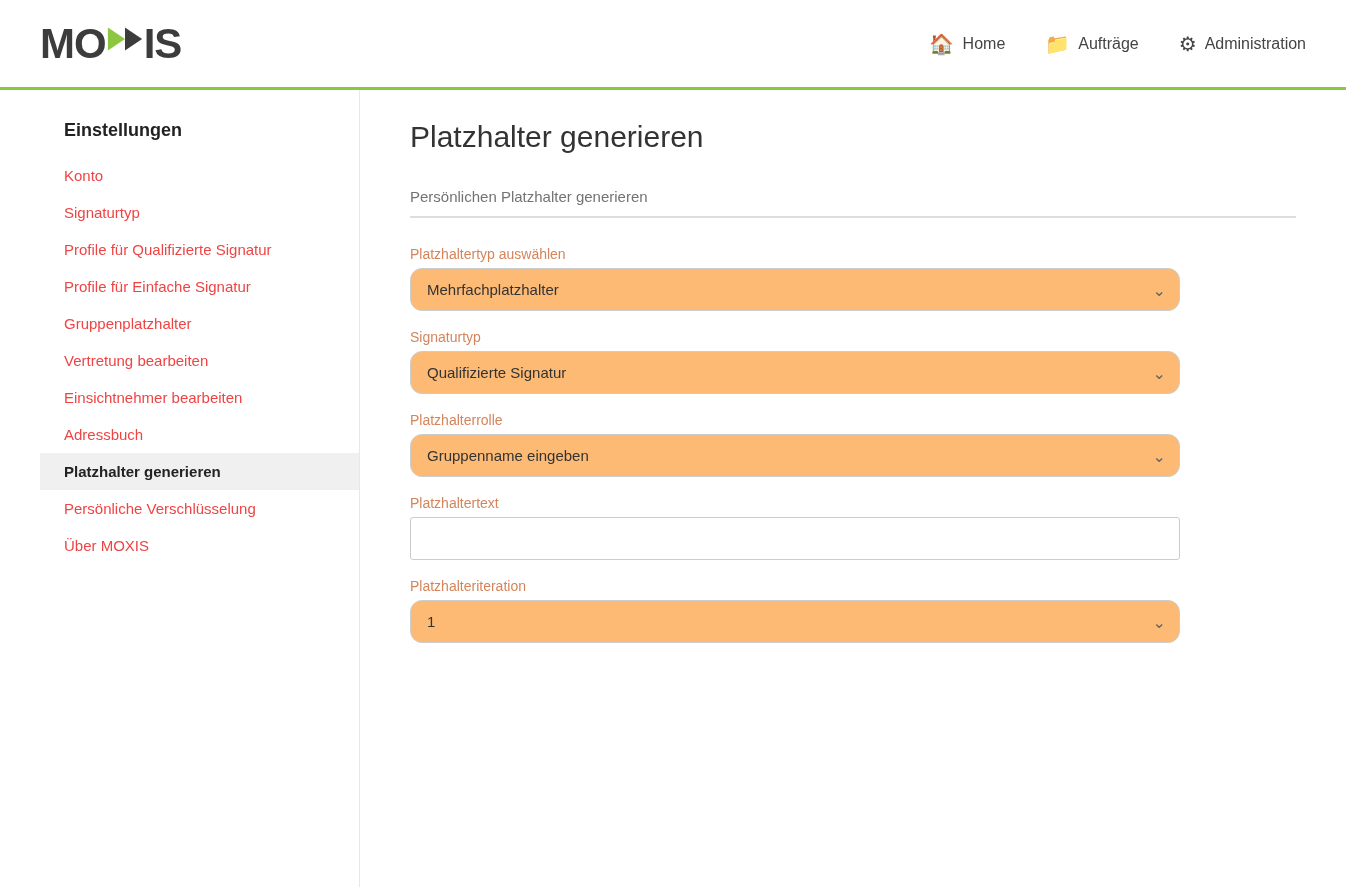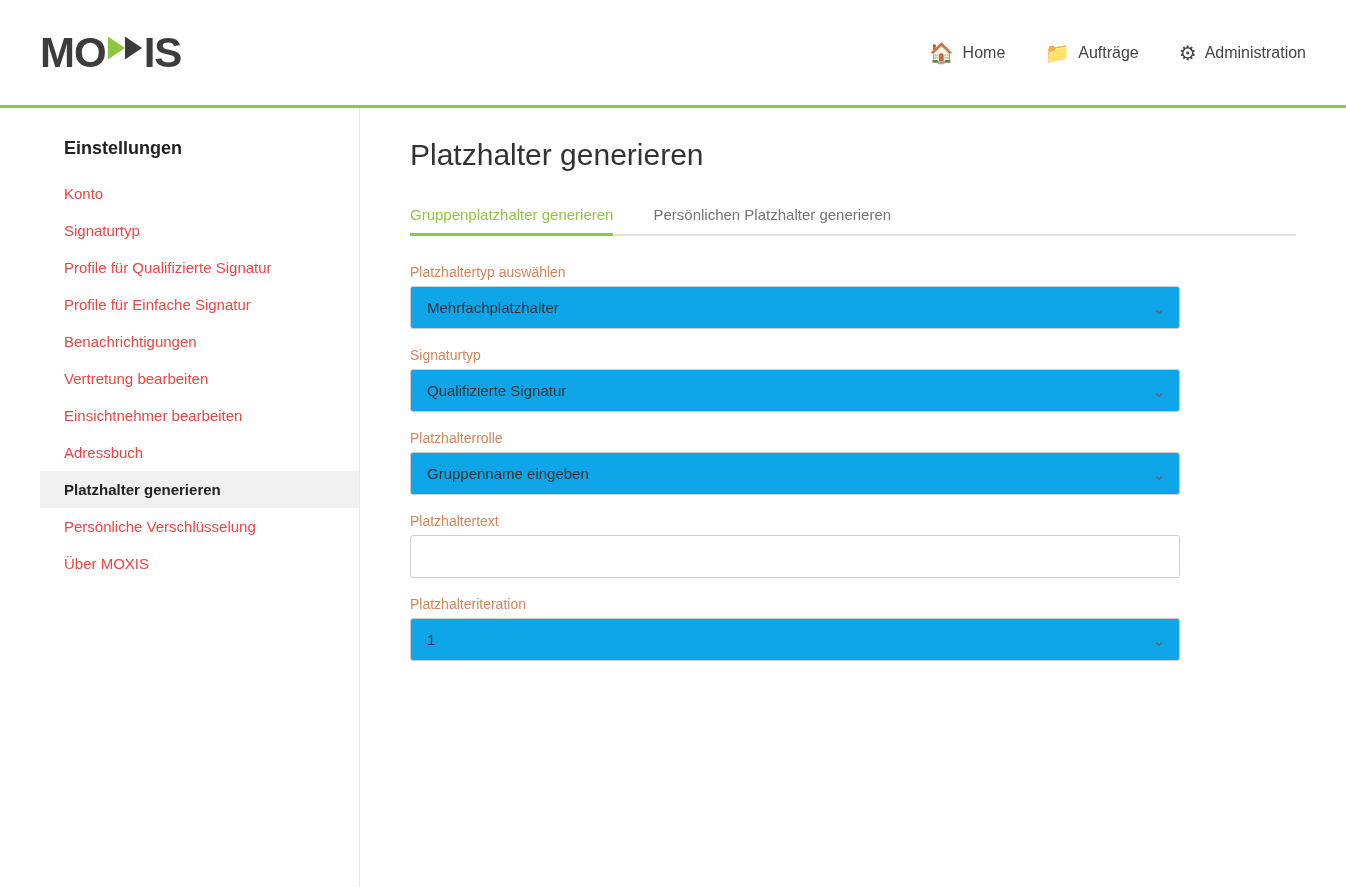--- a/index.html
+++ b/index.html
@@ -4,21 +4,21 @@
   <style>
     * { box-sizing: border-box; margin: 0; padding: 0; }
     body { font-family: 'Segoe UI', Arial, sans-serif; font-size: 15px; color: #333; background: #fff; }
 
     
     .header {
       display: flex;
       align-items: center;
       justify-content: space-between;
       padding: 0 40px;
-      height: 108px;
+      height: 90px;
       border-bottom: 3px solid #8dc63f;
     }
     .logo {
       display: flex;
       align-items: center;
       font-size: 42px;
       font-weight: 700;
       color: #3c3c3c;
       letter-spacing: -1px;
     }
@@ -117,24 +117,24 @@
 
     .select-wrapper {
       position: relative;
       width: 100%;
       max-width: 770px;
     }
     .select-box {
       width: 100%;
       padding: 12px 16px;
       border: 1px solid #ccc;
-      border-radius: 3px;
+      border-radius: 12px;
       font-size: 15px;
       color: #333;
-      background: #0ea5e9;
+      background: #fdba74;
       appearance: none;
       -webkit-appearance: none;
       cursor: pointer;
       outline: none;
     }
     .chevron-icon {
       position: absolute;
       right: 14px;
       top: 50%;
       transform: translateY(-50%);
@@ -190,35 +190,34 @@
 
 <div class="layout">
 
   <aside class="sidebar">
     <div class="sidebar-heading">Einstellungen</div>
     <div id="sidebar-items">
         <a class="sidebar-item" href="#">Konto</a>
         <a class="sidebar-item" href="#">Signaturtyp</a>
         <a class="sidebar-item" href="#">Profile für Qualifizierte Signatur</a>
         <a class="sidebar-item" href="#">Profile für Einfache Signatur</a>
-        <a class="sidebar-item" href="#">Benachrichtigungen</a>
+        <a class="sidebar-item" href="#">Gruppenplatzhalter</a>
         <a class="sidebar-item" href="#">Vertretung bearbeiten</a>
         <a class="sidebar-item" href="#">Einsichtnehmer bearbeiten</a>
         <a class="sidebar-item" href="#">Adressbuch</a>
         <a class="sidebar-item active" href="#">Platzhalter generieren</a>
         <a class="sidebar-item" href="#">Persönliche Verschlüsselung</a>
         <a class="sidebar-item" href="#">Über MOXIS</a>
       </div>
   </aside>
 
   <main class="main">
     <h1 class="page-title">Platzhalter generieren</h1>
 
     <div class="tabs" id="tabs-container">
-        <div class="tab active">Gruppenplatzhalter generieren</div>
         <div class="tab">Persönlichen Platzhalter generieren</div>
       </div>
 
     <div id="form-fields">
         <div class="section">
           <div class="field-label">Platzhaltertyp auswählen</div>
           <div class="select-wrapper"><select class="select-box"><option value="Mehrfachplatzhalter">Mehrfachplatzhalter</option><option value="Einzelplatzhalter">Einzelplatzhalter</option></select><span class="chevron-icon">⌄</span></div>
         </div>
         <div class="section">
           <div class="field-label">Signaturtyp</div>

